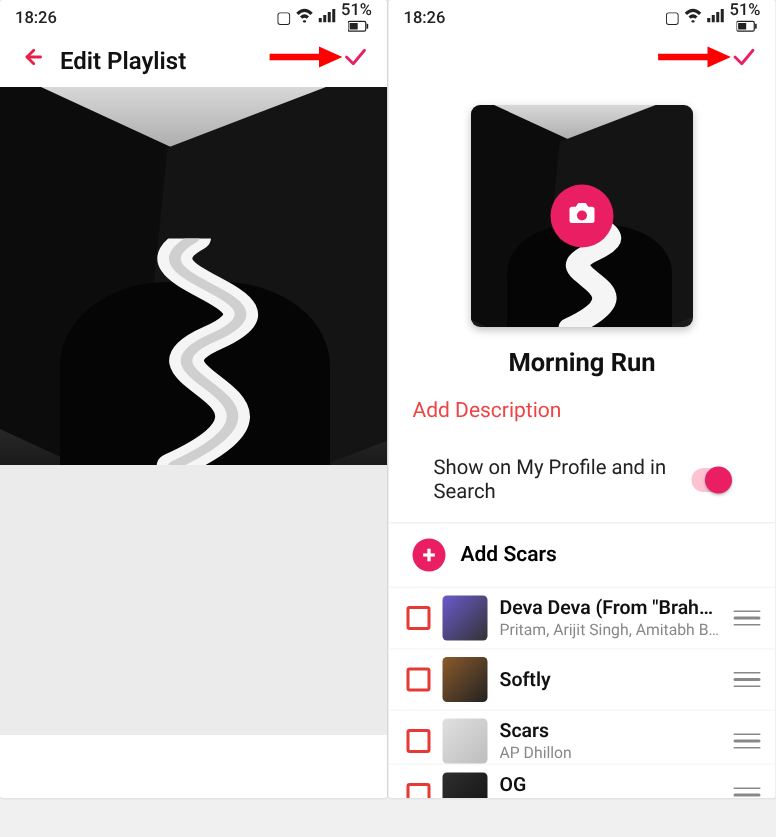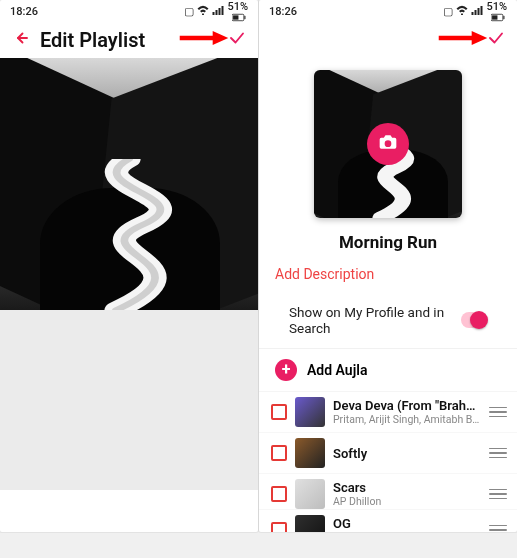--- a/index.html
+++ b/index.html
@@ -33,21 +33,21 @@
   }
   .status-right { display: flex; align-items: center; gap: 3px; }
   .header {
     height: 36px;
     display: flex;
     align-items: center;
     padding: 0 12px;
     gap: 10px;
     position: relative;
   }
-  .header-title { font-size: 20px; font-weight: 600; color: #111; }
+  .header-title { font-size: 16px; font-weight: 600; color: #111; }
   .header .spacer { flex: 1; }
   .back-icon svg, .check-icon svg { width: 18px; height: 18px; }
   .arrow-annotation {
     position: absolute;
     right: 28px;
     top: 50%;
     transform: translateY(-50%);
     pointer-events: none;
   }
   .arrow-annotation svg { width: 52px; height: 18px; }
@@ -312,21 +312,21 @@
 
   <div class="add-desc">Add Description</div>
 
   <div class="toggle-row">
     <span>Show on My Profile and in Search</span>
     <span class="toggle"></span>
   </div>
 
   <div class="add-music-row">
     <span class="plus-circle">+</span>
-    <span>Add Aujla</span>
+    <span>Add Scars</span>
   </div>
 
   <div class="songlist">
     <div class="song-row">
       <span class="checkbox"></span>
       <span class="song-thumb"></span>
       <div class="song-meta">
         <div class="song-title">Deva Deva (From "Brah…</div>
         <div class="song-artist">Pritam, Arijit Singh, Amitabh Bha…</div>
       </div>

